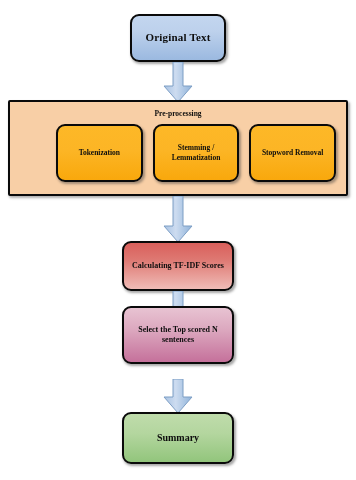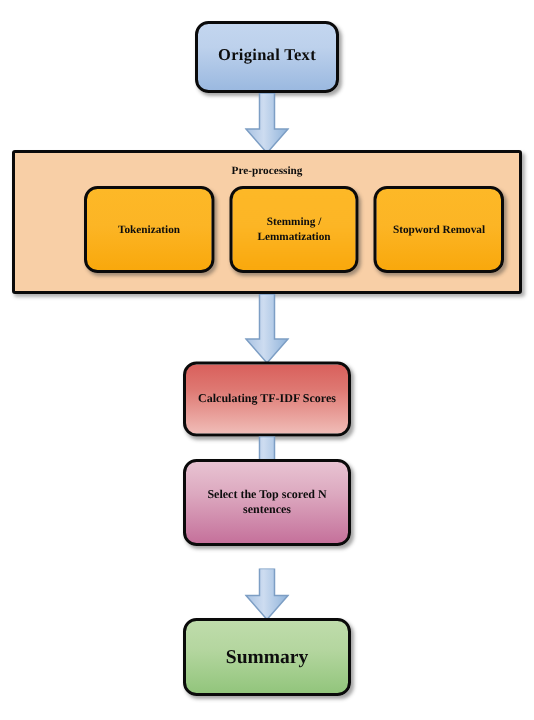--- a/index.html
+++ b/index.html
@@ -122,21 +122,21 @@
     padding: 0 8px;
     background: linear-gradient(to bottom, #e8c3d2 0%, #dca8bf 40%, #c5719b 100%);
   }
 
   
   .node-summary {
     left: 122px;
     top: 412px;
     width: 112px;
     height: 52px;
-    font-size: 13px;
+    font-size: 10px;
     background: linear-gradient(to bottom, #bfdcab 0%, #b4d69f 40%, #92c57c 100%);
   }
 
   
   .arrow {
     position: absolute;
     width: 30px;
   }
   .arrow svg { display: block; width: 100%; height: 100%; }
 

